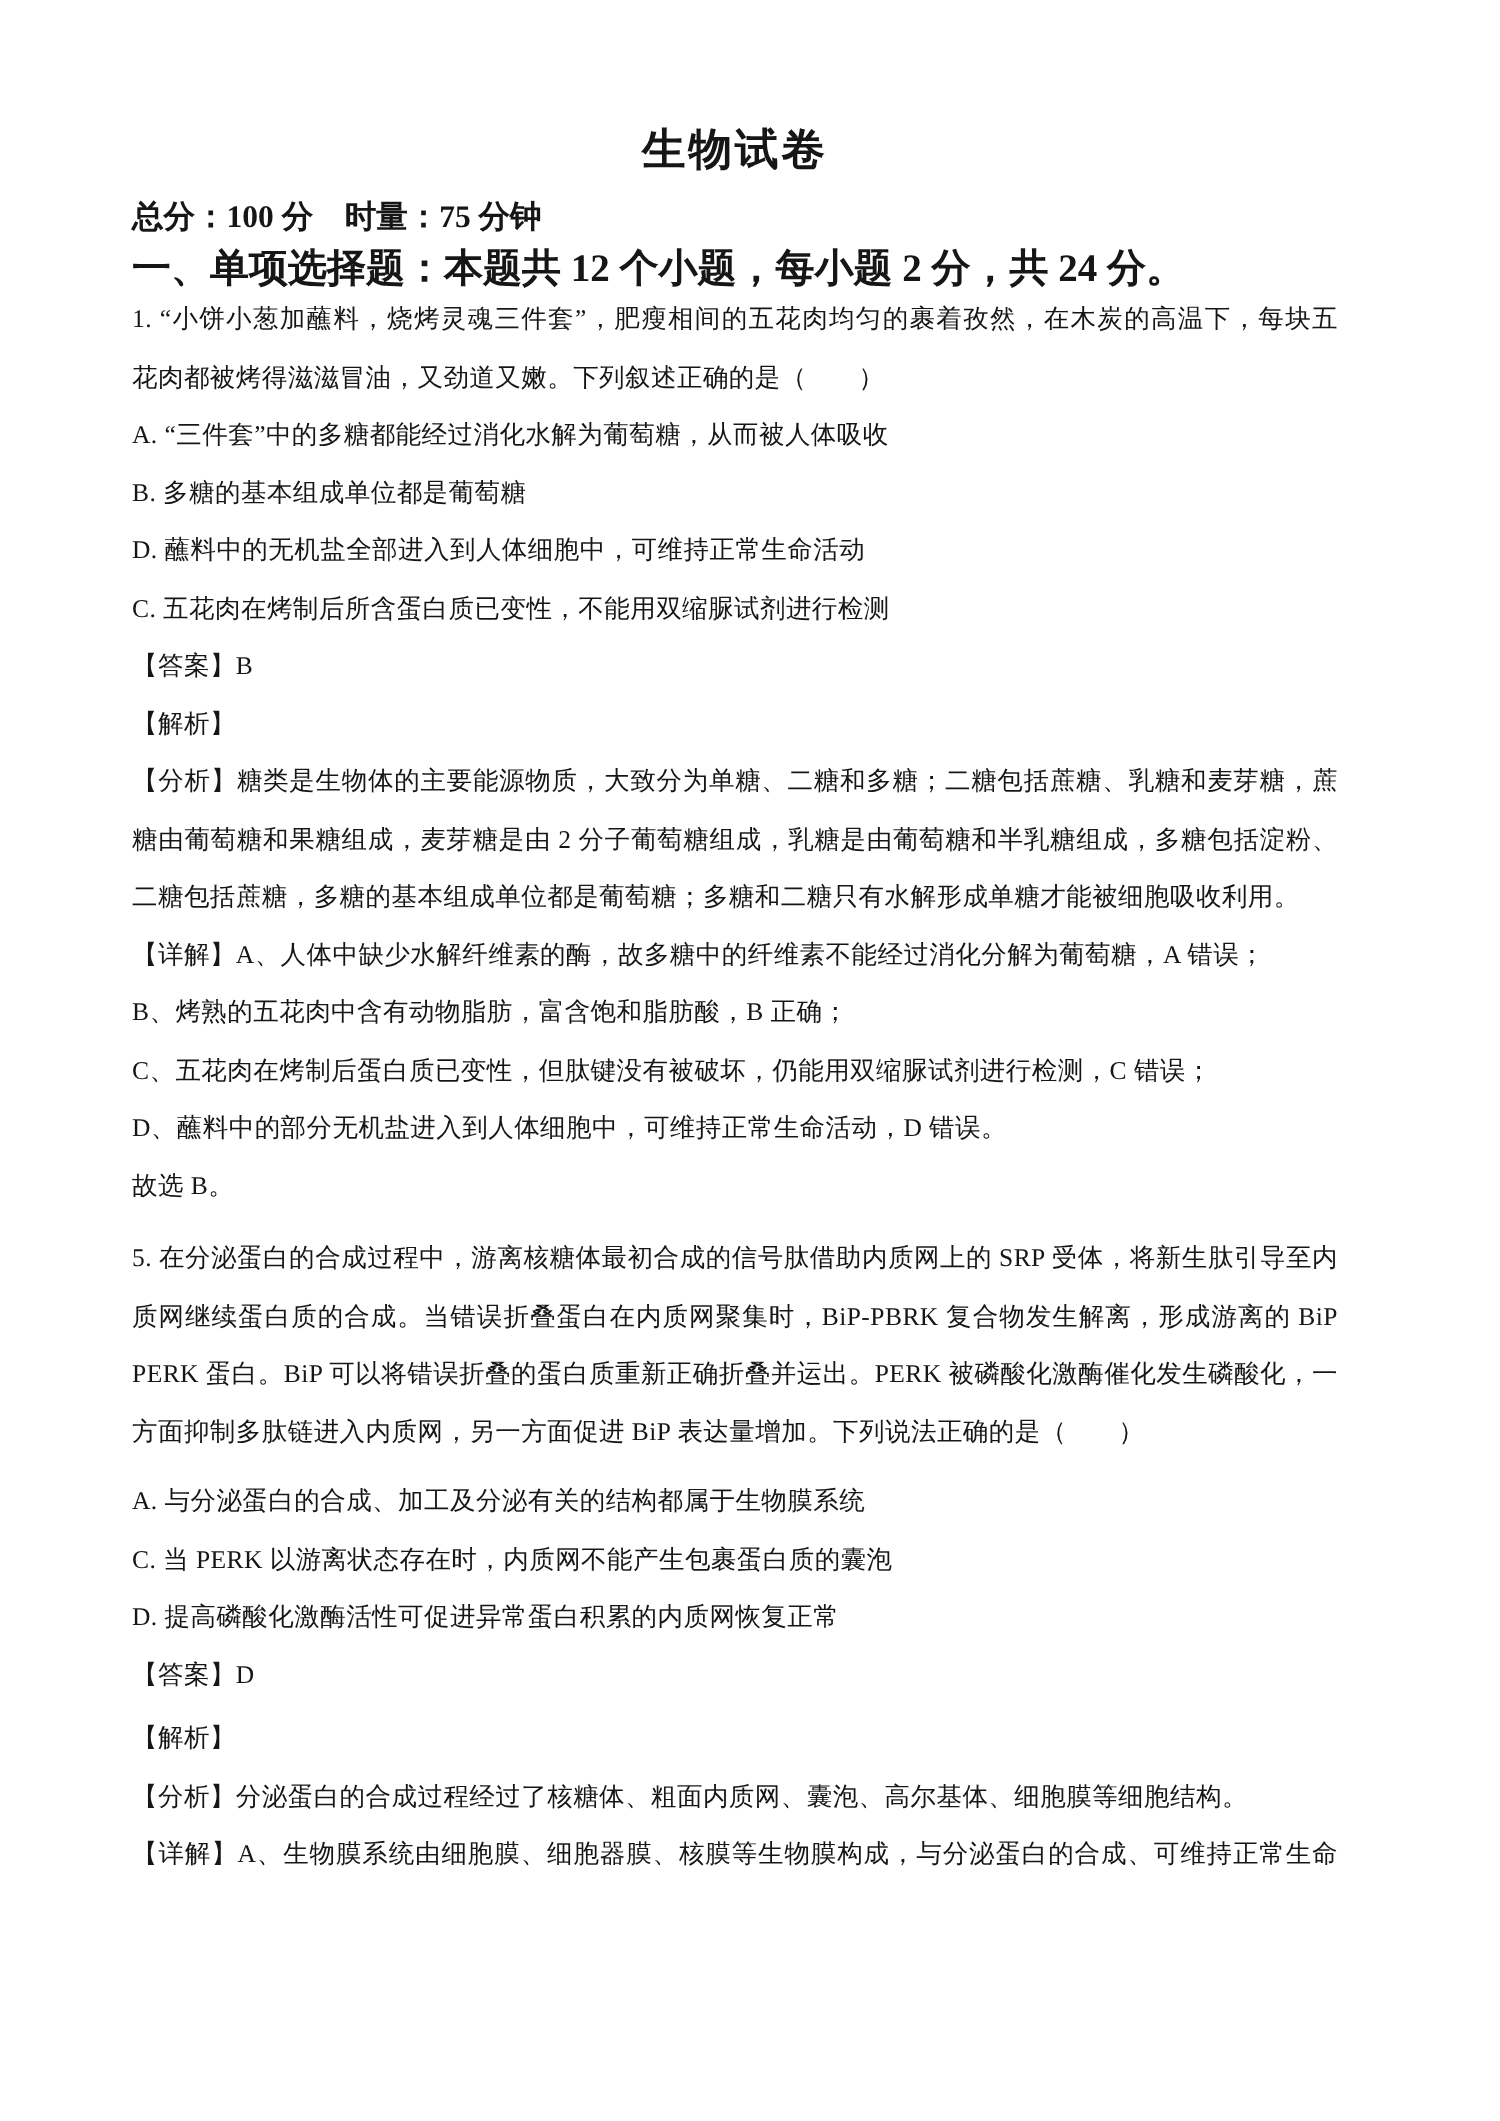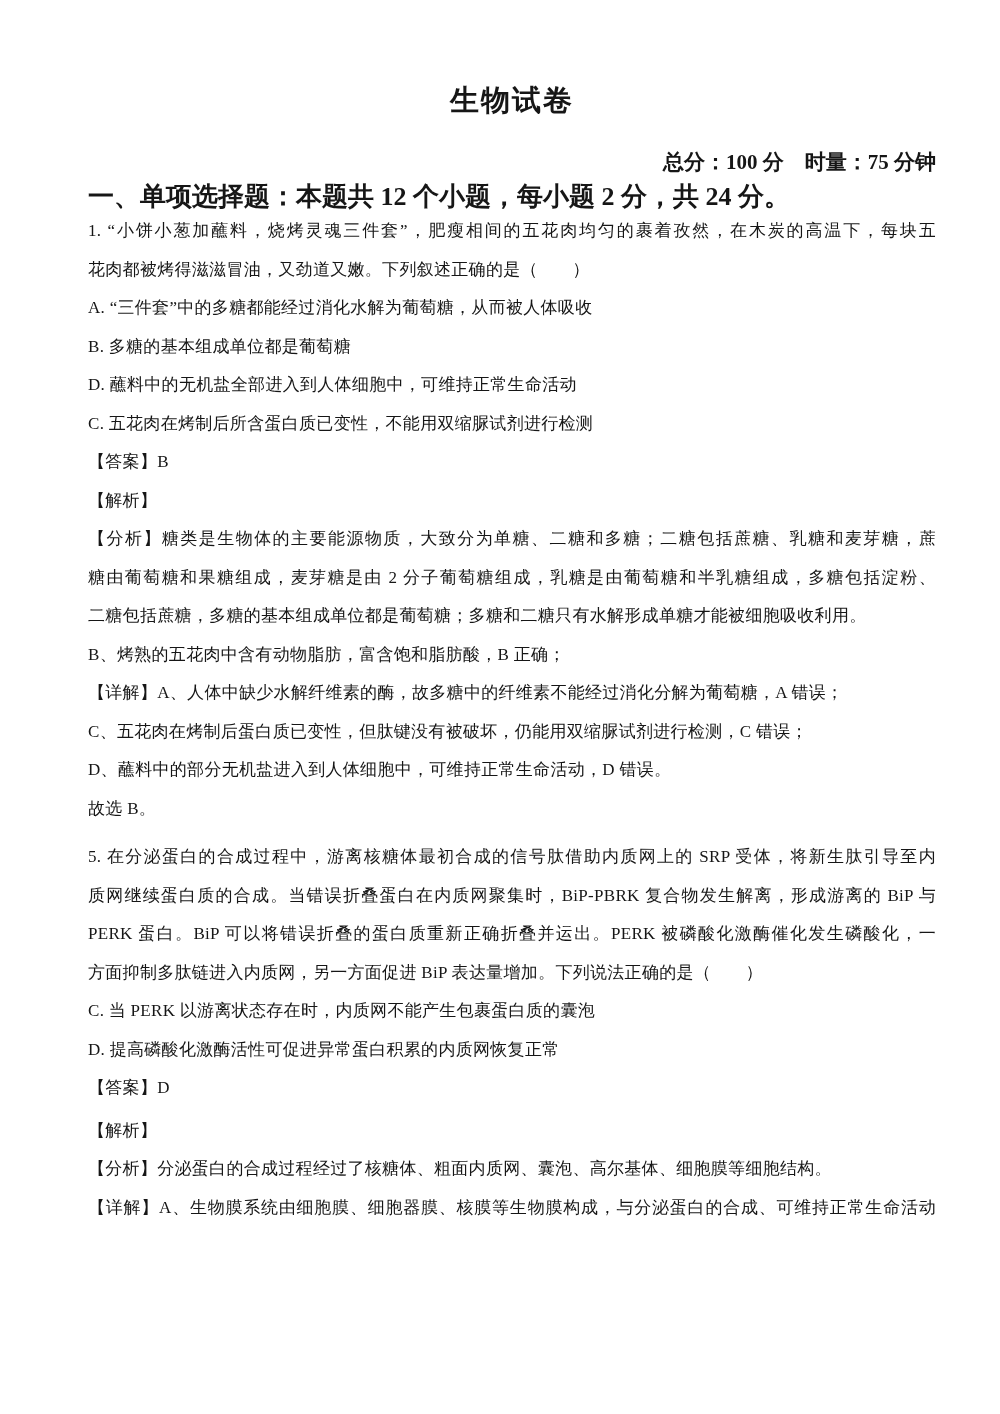--- a/index.html
+++ b/index.html
@@ -8,33 +8,33 @@
     height: 1414px;
     background: #ffffff;
     color: #161616;
     font-family: "Liberation Serif", "DejaVu Serif", serif;
     overflow: hidden;
   }
   .page {
     box-sizing: border-box;
     width: 1000px;
     height: 1414px;
-    padding: 84px 64px 0 88px;
+    padding: 84px 108px 0 88px;
   }
   .title {
     margin: 0;
     text-align: center;
     font-size: 29px;
     font-weight: bold;
     line-height: 33px;
     letter-spacing: 2px;
   }
   .meta {
-    margin-top: 33px;
-    text-align: right;
+    margin-top: 15px;
+    text-align: left;
     font-size: 21px;
     font-weight: bold;
     line-height: 24px;
   }
   .heading {
     margin-top: 9px;
     font-size: 26px;
     font-weight: bold;
     line-height: 27px;
   }
@@ -67,29 +67,30 @@
     <div class="line">花肉都被烤得滋滋冒油，又劲道又嫩。下列叙述正确的是（　　）</div>
     <div class="line">A. “三件套”中的多糖都能经过消化水解为葡萄糖，从而被人体吸收</div>
     <div class="line">B. 多糖的基本组成单位都是葡萄糖</div>
     <div class="line">D. 蘸料中的无机盐全部进入到人体细胞中，可维持正常生命活动</div>
     <div class="line">C. 五花肉在烤制后所含蛋白质已变性，不能用双缩脲试剂进行检测</div>
     <div class="line">【答案】B</div>
     <div class="line">【解析】</div>
     <div class="line j">【分析】糖类是生物体的主要能源物质，大致分为单糖、二糖和多糖；二糖包括蔗糖、乳糖和麦芽糖，蔗</div>
     <div class="line j">糖由葡萄糖和果糖组成，麦芽糖是由 2 分子葡萄糖组成，乳糖是由葡萄糖和半乳糖组成，多糖包括淀粉、</div>
     <div class="line">二糖包括蔗糖，多糖的基本组成单位都是葡萄糖；多糖和二糖只有水解形成单糖才能被细胞吸收利用。</div>
+    <div class="line">【详解】A、人体中缺少水解纤维素的酶，故多糖中的纤维素不能经过消化分解为葡萄糖，A 错误；</div>
     <div class="line">B、烤熟的五花肉中含有动物脂肪，富含饱和脂肪酸，B 正确；</div>
-    <div class="line">【详解】A、人体中缺少水解纤维素的酶，故多糖中的纤维素不能经过消化分解为葡萄糖，A 错误；</div>
     <div class="line">C、五花肉在烤制后蛋白质已变性，但肽键没有被破坏，仍能用双缩脲试剂进行检测，C 错误；</div>
     <div class="line">D、蘸料中的部分无机盐进入到人体细胞中，可维持正常生命活动，D 错误。</div>
     <div class="line">故选 B。</div>
     <div class="line j gap10">5. 在分泌蛋白的合成过程中，游离核糖体最初合成的信号肽借助内质网上的 SRP 受体，将新生肽引导至内</div>
     <div class="line j">质网继续蛋白质的合成。当错误折叠蛋白在内质网聚集时，BiP-PBRK 复合物发生解离，形成游离的 BiP 与</div>
     <div class="line j">PERK 蛋白。BiP 可以将错误折叠的蛋白质重新正确折叠并运出。PERK 被磷酸化激酶催化发生磷酸化，一</div>
     <div class="line">方面抑制多肽链进入内质网，另一方面促进 BiP 表达量增加。下列说法正确的是（　　）</div>
+    <div class="line gap8">A. 与分泌蛋白的合成、加工及分泌有关的结构都属于生物膜系统</div>
     <div class="line">C. 当 PERK 以游离状态存在时，内质网不能产生包裹蛋白质的囊泡</div>
     <div class="line">D. 提高磷酸化激酶活性可促进异常蛋白积累的内质网恢复正常</div>
     <div class="line">【答案】D</div>
     <div class="line gap4">【解析】</div>
     <div class="line">【分析】分泌蛋白的合成过程经过了核糖体、粗面内质网、囊泡、高尔基体、细胞膜等细胞结构。</div>
     <div class="line j">【详解】A、生物膜系统由细胞膜、细胞器膜、核膜等生物膜构成，与分泌蛋白的合成、可维持正常生命活动</div>
   </div>
 </div>
 
 </body></html>

